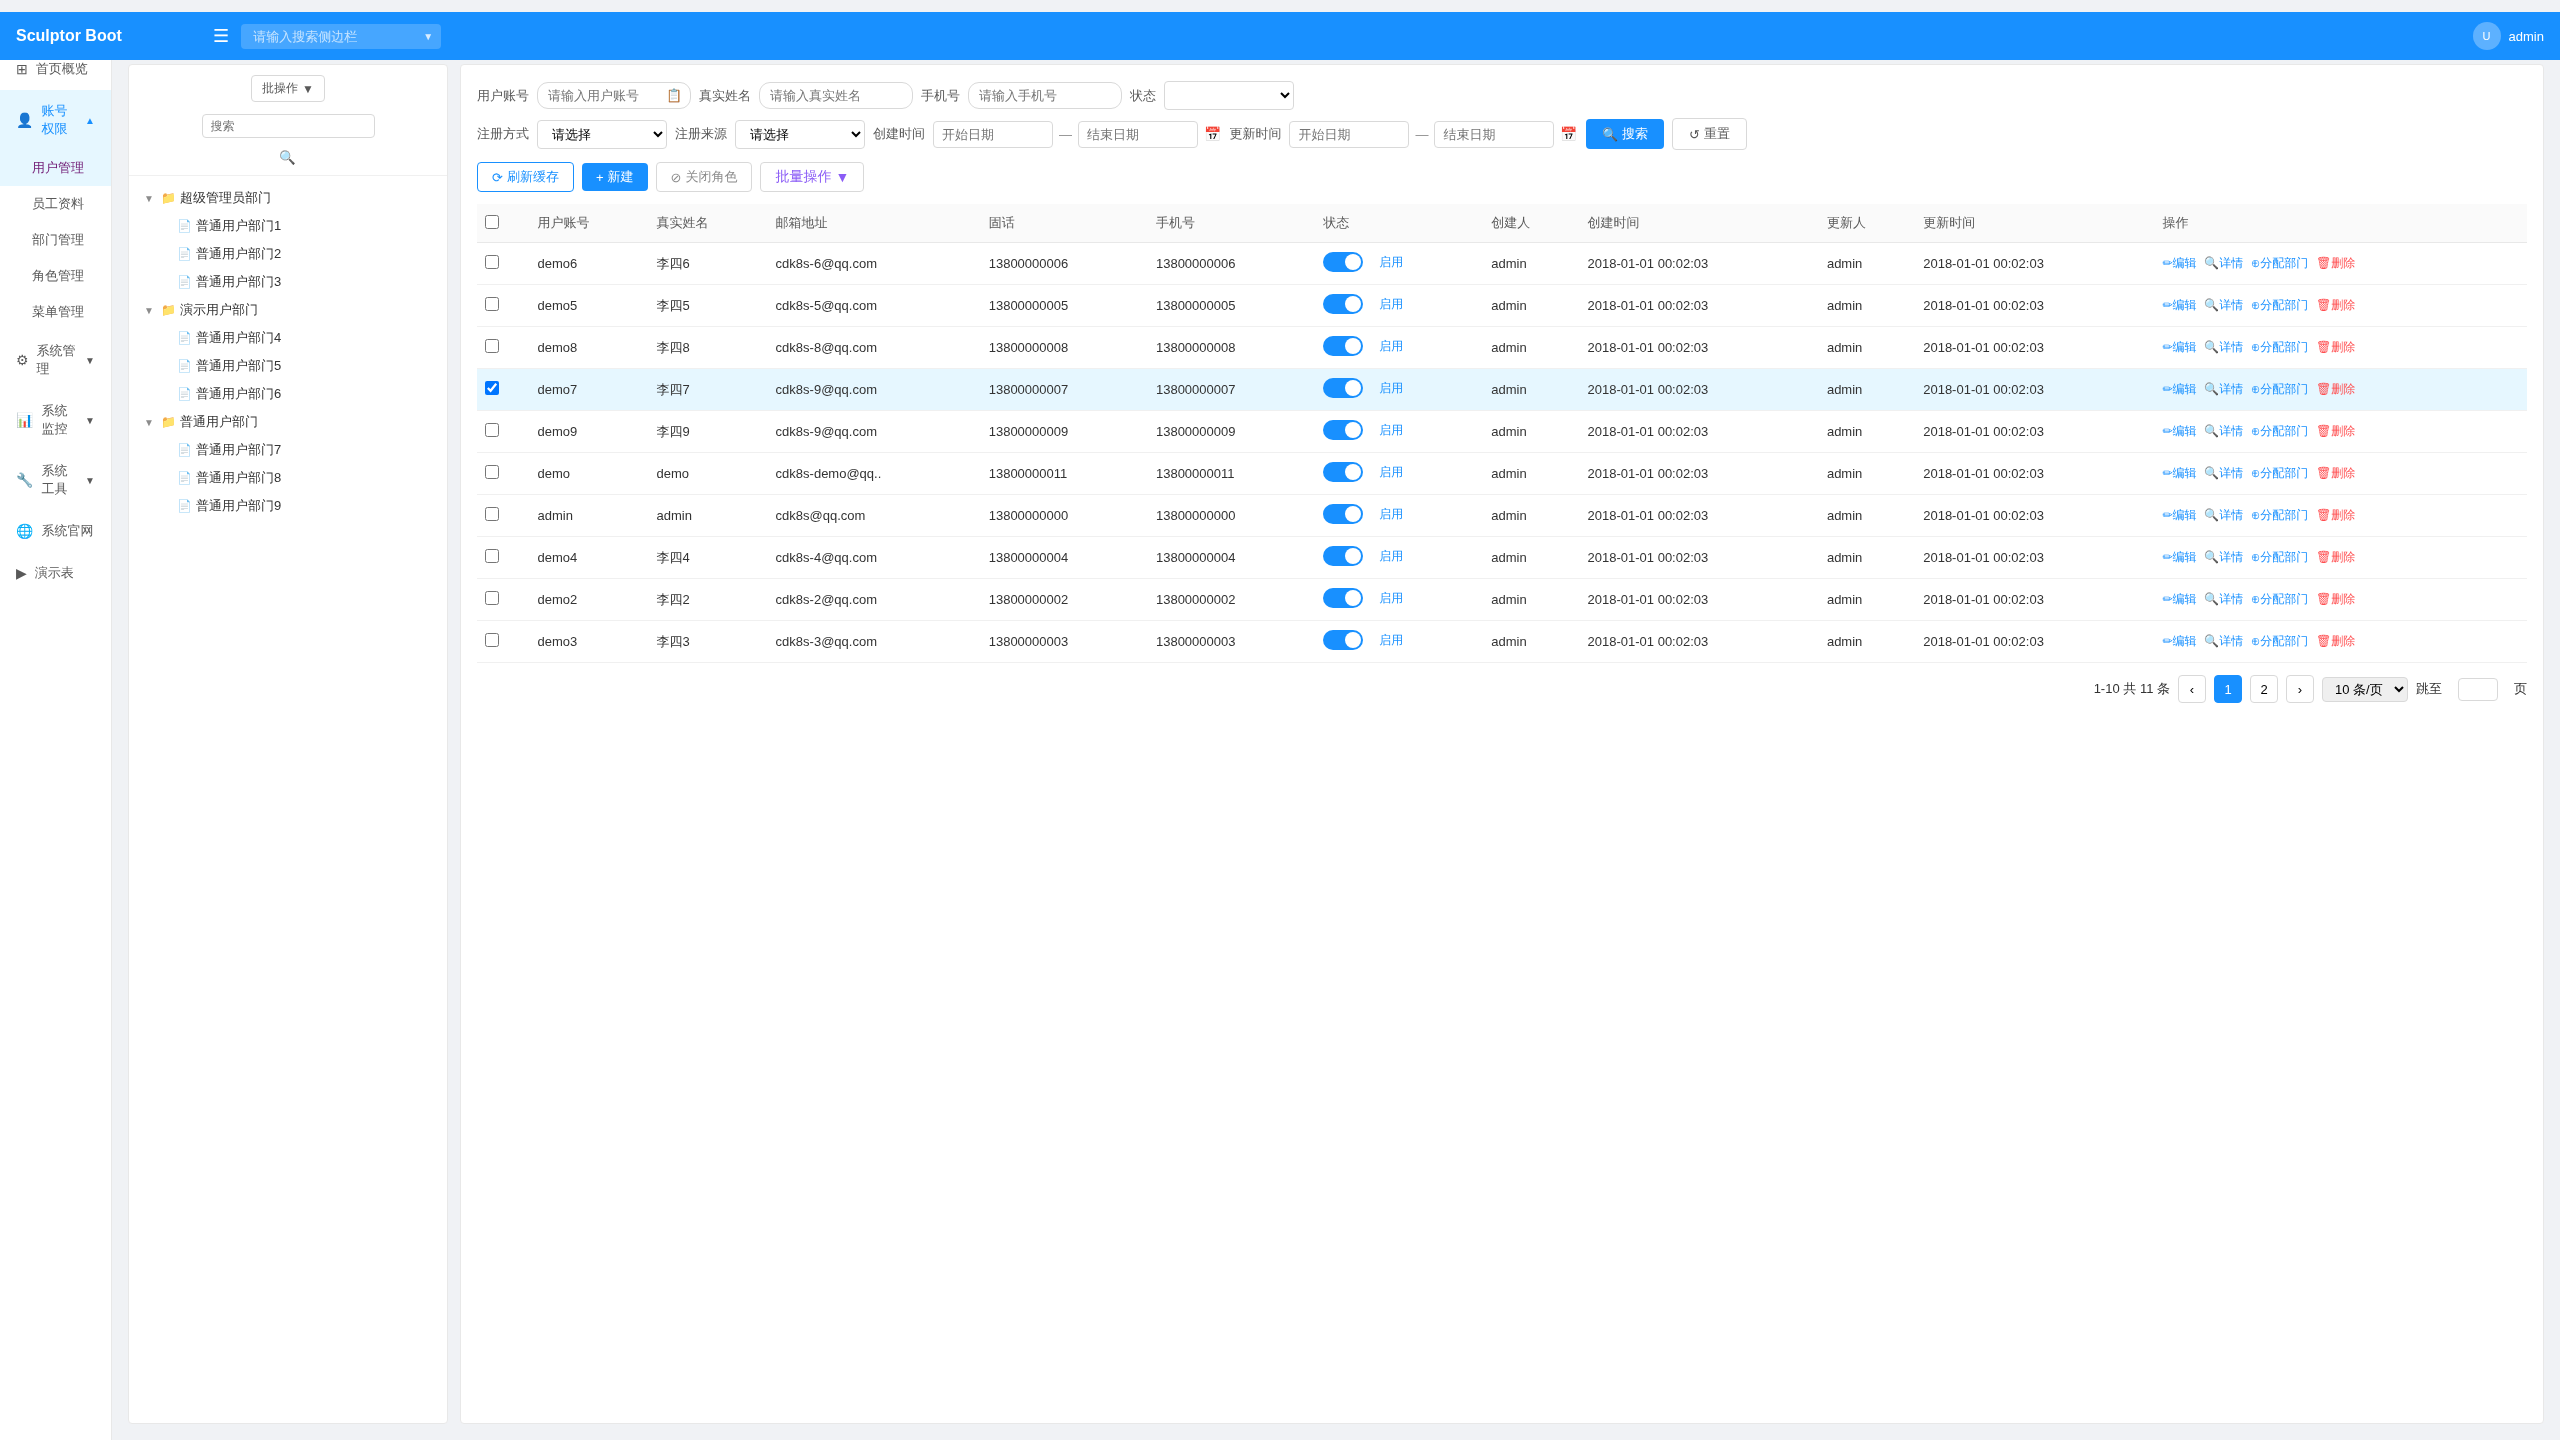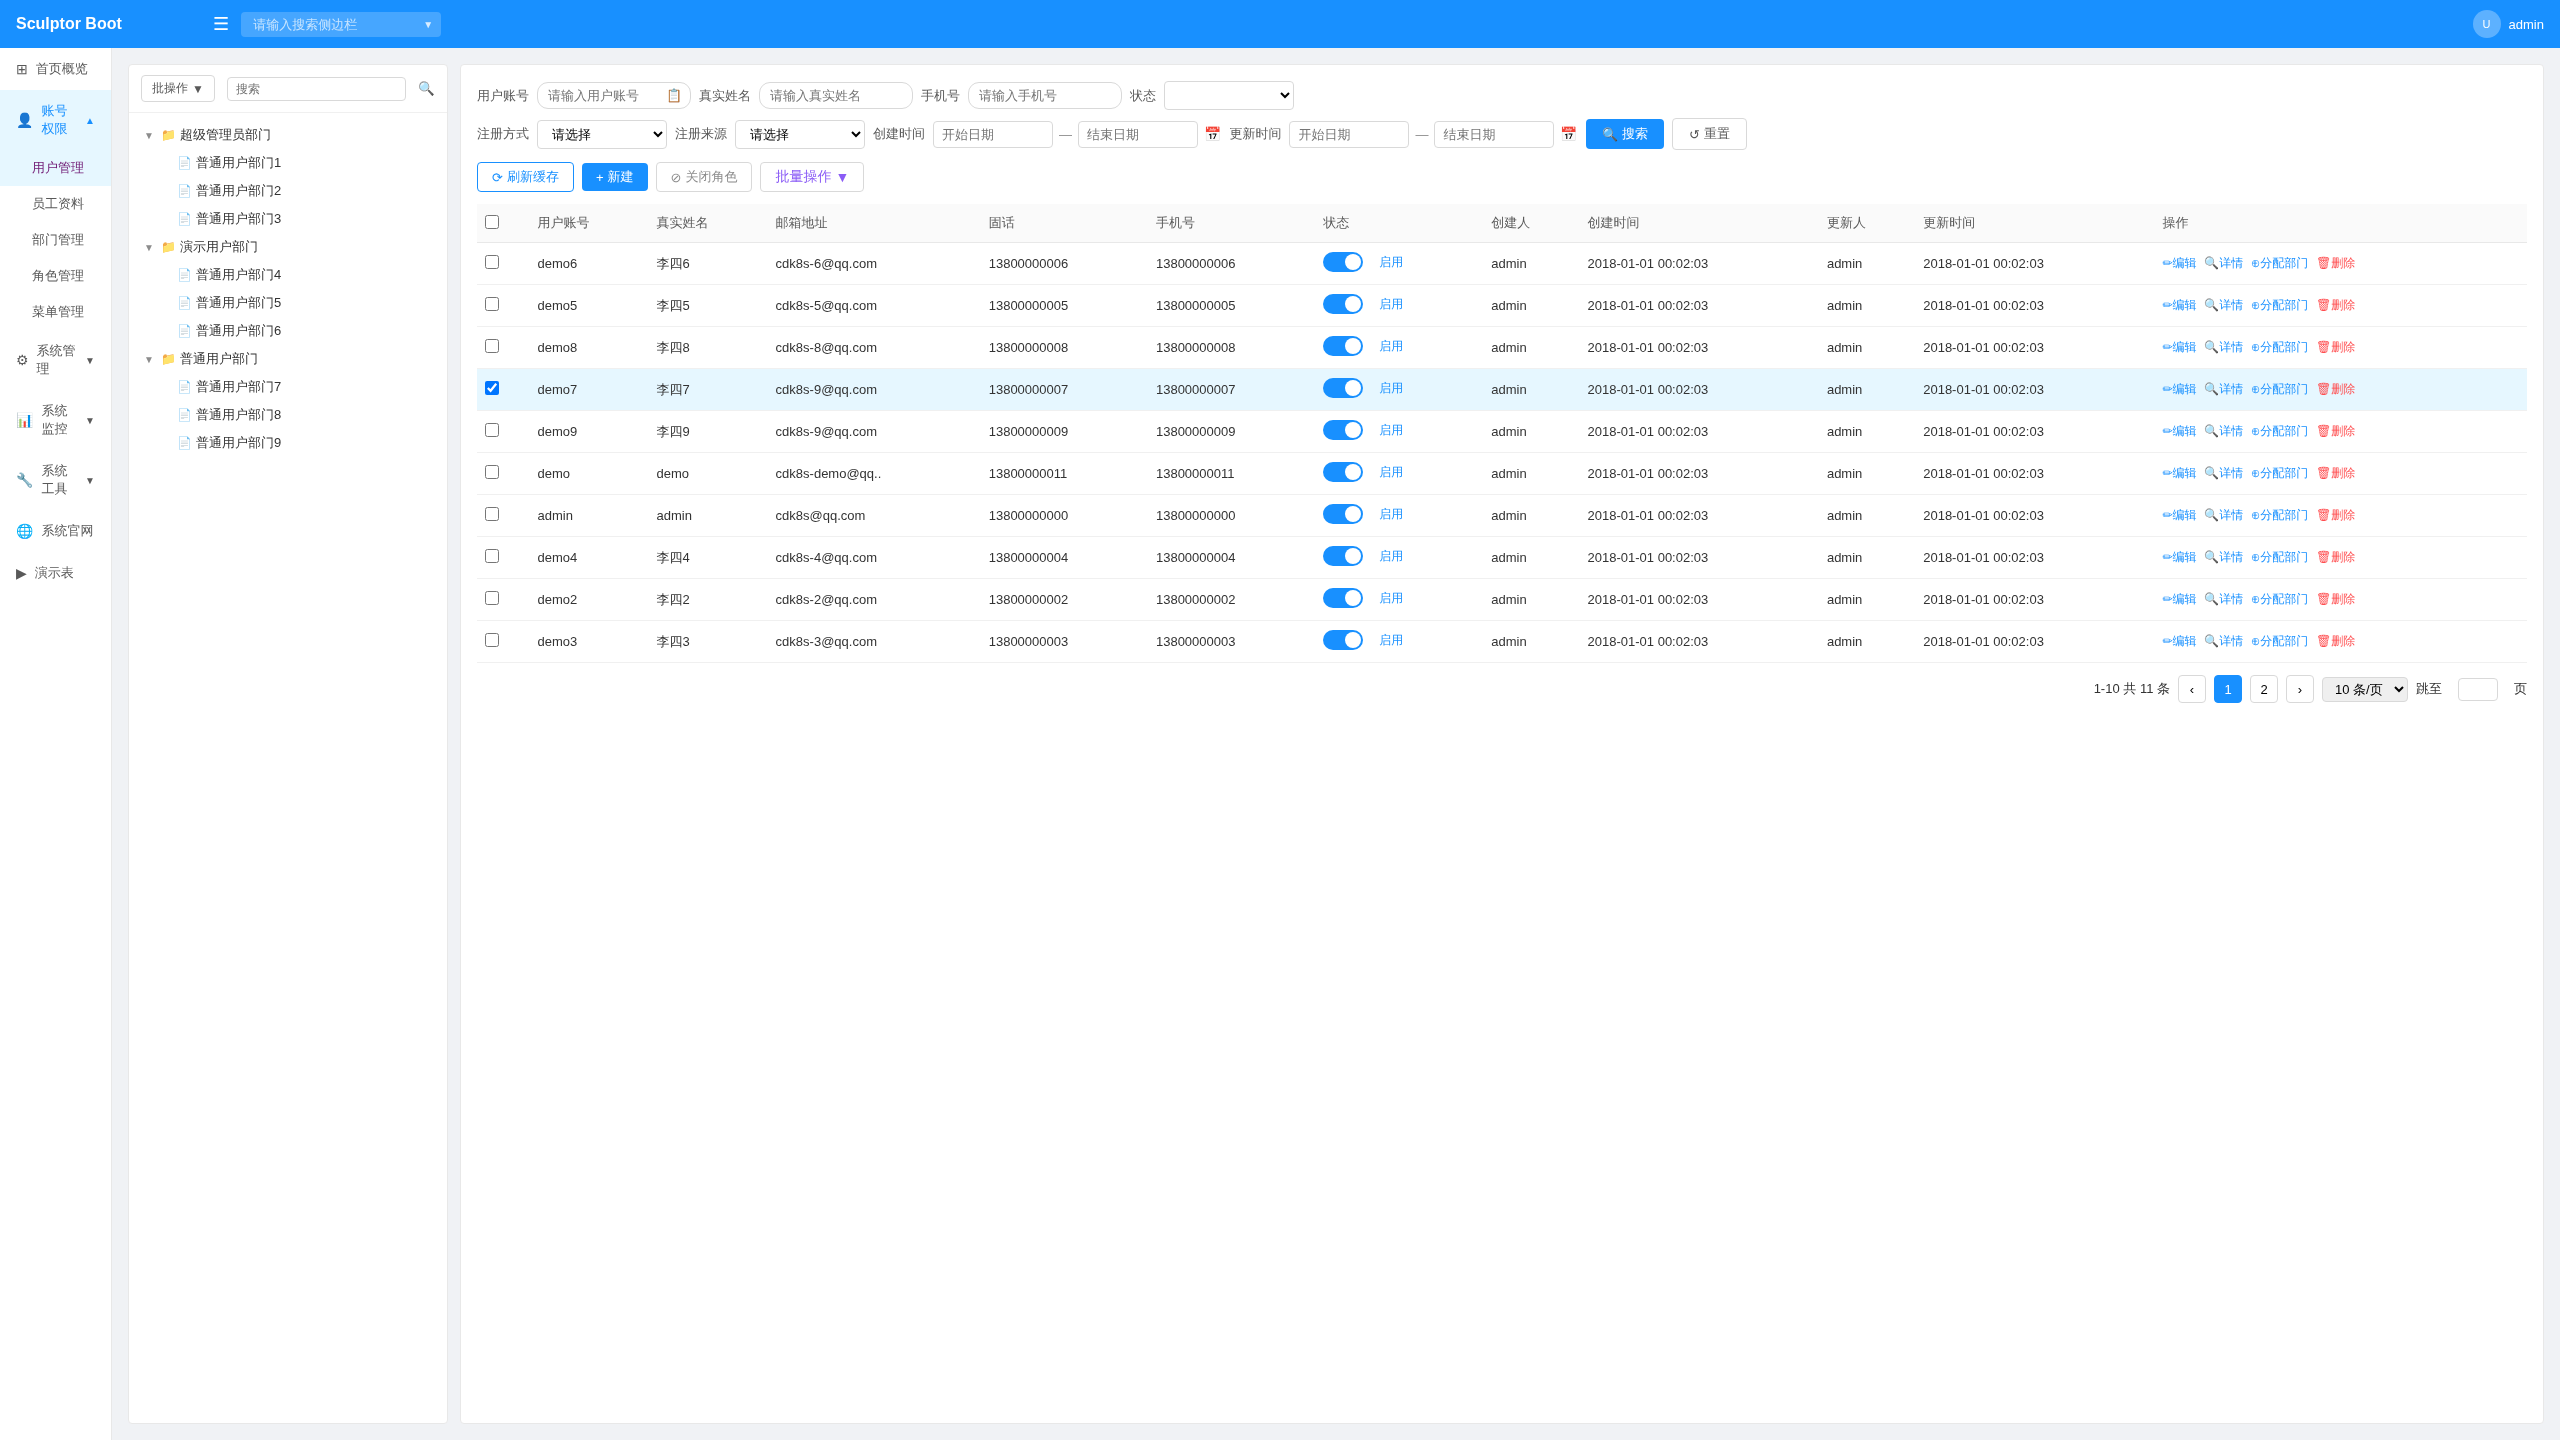--- a/index.html
+++ b/index.html
@@ -6,21 +6,21 @@
     body { font-family: -apple-system, BlinkMacSystemFont, 'Segoe UI', sans-serif; font-size: 13px; background: #f0f2f5; color: #333; }
 
     
     .header {
       background: #1890ff;
       height: 48px;
       display: flex;
       align-items: center;
       padding: 0 16px;
       position: fixed;
-      top: 0; left: 0; right: 0;
+      top: 12px; left: 0; right: 0;
       z-index: 100;
     }
     .header-logo {
       color: white;
       font-size: 16px;
       font-weight: bold;
       width: 197px;
     }
     .header-menu-icon {
       color: white;
@@ -126,20 +126,21 @@
       border-radius: 4px;
       border: 1px solid #e8e8e8;
       flex-shrink: 0;
     }
     .tree-toolbar {
       padding: 10px 12px;
       border-bottom: 1px solid #f0f0f0;
       display: flex;
       align-items: center;
       gap: 12px;
+      flex-direction: column;
     }
     .btn-text {
       background: none;
       border: 1px solid #d9d9d9;
       border-radius: 4px;
       padding: 4px 10px;
       cursor: pointer;
       font-size: 12px;
       color: #595959;
       display: flex;

